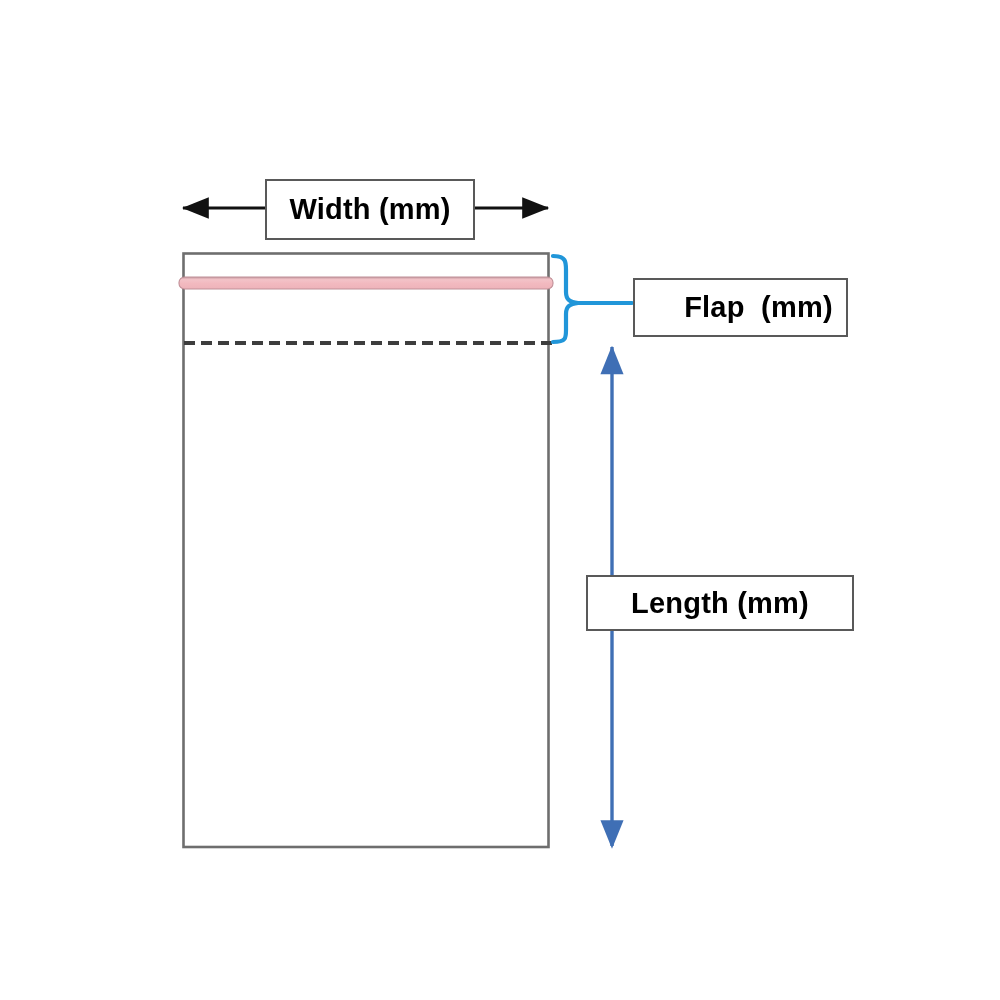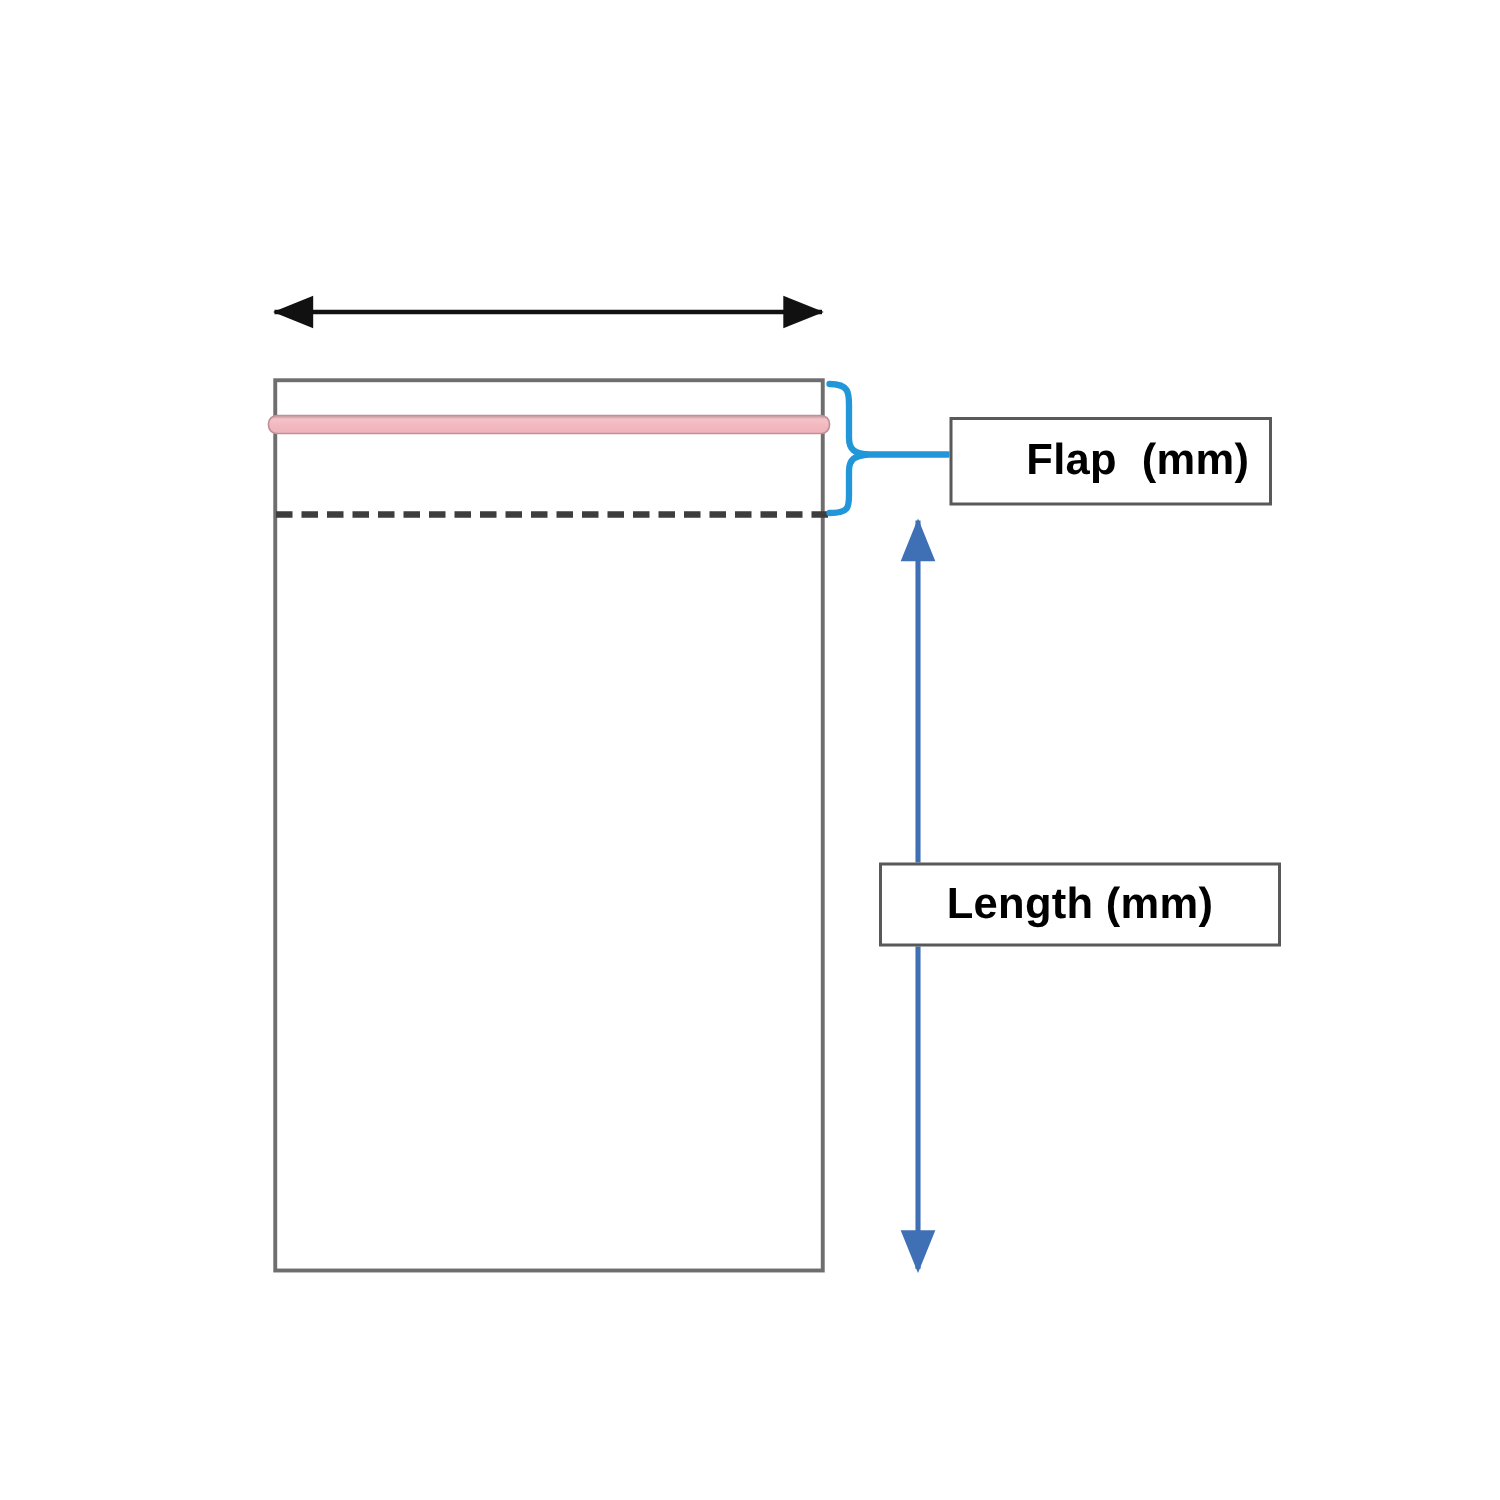--- a/index.html
+++ b/index.html
@@ -101,20 +101,23 @@
              L566,292
              C566,300 570,302 578,303
              C570,304 566,306 566,314
              L566,330
              C566,338 566,342 553,342" fill="none" stroke="#2196d9" stroke-width="4.2" stroke-linecap="round" stroke-linejoin="round"></path>
     <line x1="576" y1="303" x2="632" y2="303" stroke="#2196d9" stroke-width="4.2" stroke-linecap="round"></line>
 
     <line x1="612" y1="347" x2="612" y2="846" stroke="#3f6fb5" stroke-width="3.4" marker-start="url(#arrow-blue-start)" marker-end="url(#arrow-blue-end)"></line>
   </svg>
 
+  <div class="callout" id="width-callout">
+    <span>Width (mm)</span>
+  </div>
 
   <div class="callout" id="flap-callout">
     <span>Flap  (mm)</span>
   </div>
 
   <div class="callout" id="length-callout">
     <span>Length (mm)</span>
   </div>
 
 </div>

